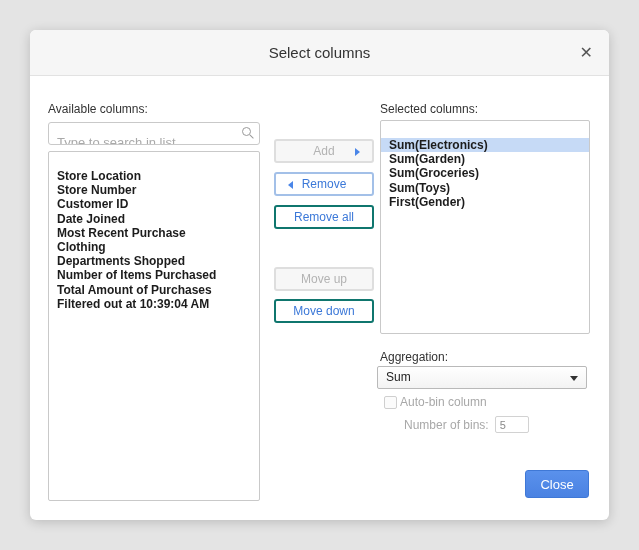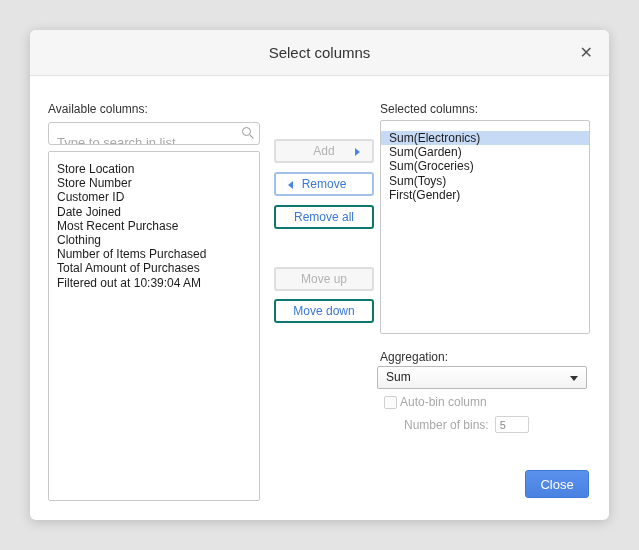--- a/index.html
+++ b/index.html
@@ -81,21 +81,22 @@
     right: -4px; bottom: -2px;
     transform: rotate(45deg);
   }
 
   .listbox {
     position: absolute;
     background: #fff;
     border: 1px solid #c9c9c9;
     border-radius: 2px;
     overflow: hidden;
-    padding-top: 10px;
+    padding-top: 17px;
+    font-weight: bold;
   }
   .available-list { left: 18px; top: 121px; width: 212px; height: 350px; }
   .selected-list  { left: 350px; top: 90px; width: 210px; height: 214px; }
   .list-item {
     font-size: 12px;
     line-height: 14.2px;
     color: #1c1c1c;
     padding: 0 8px;
     white-space: nowrap;
     cursor: default;
@@ -220,20 +221,21 @@
     <span class="search-icon"></span>
   </div>
 
   <div class="listbox available-list">
       <div class="list-item">Store Location</div>
       <div class="list-item">Store Number</div>
       <div class="list-item">Customer ID</div>
       <div class="list-item">Date Joined</div>
       <div class="list-item">Most Recent Purchase</div>
       <div class="list-item">Clothing</div>
+      <div class="list-item">Departments Shopped</div>
       <div class="list-item">Number of Items Purchased</div>
       <div class="list-item">Total Amount of Purchases</div>
       <div class="list-item">Filtered out at 10:39:04 AM</div>
     </div>
 
   <button class="btn btn-add">
     <span class="btn-label">Add</span>
     <span class="tri tri-right"></span>
   </button>
   <button class="btn btn-remove">

